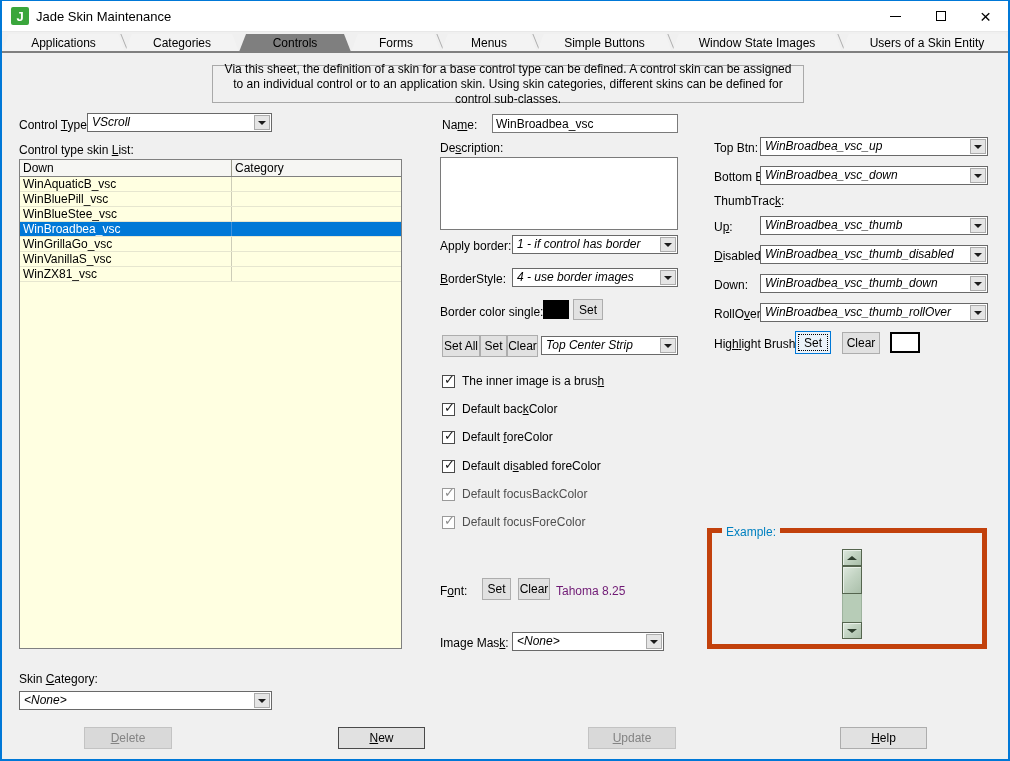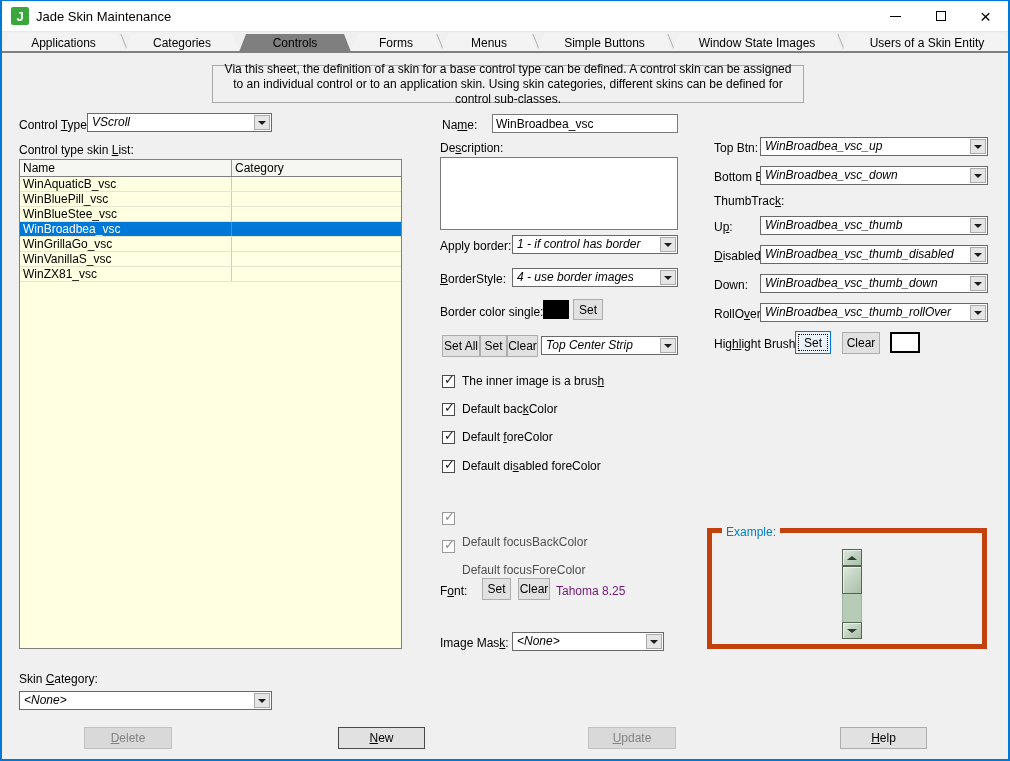--- a/index.html
+++ b/index.html
@@ -56,21 +56,21 @@
   .row{display:flex;height:15px;line-height:14px;border-bottom:1px solid #E6E6CF;}
   .row .c1{border-right:1px solid #CDCDB8;}
   .row.selected{background:#0078D7;color:#fff;}
   .row.selected .c1{border-right-color:#3F92DE;}
   
   .cb{position:absolute;display:flex;align-items:center;gap:7px;white-space:nowrap;}
   .cb .box{width:13px;height:13px;background:#fff;border:1px solid #4A4A4A;position:relative;flex:0 0 13px;}
   .cb .check{position:absolute;left:1px;top:-4px;font-size:13px;color:#1a1a1a;}
   .cb.dim .box{border-color:#9A9A9A;}
   .cb.dim .check{color:#8C8C8C;}
-  .cb.dim .cb-label{color:#4F4F4F;margin-top:48px;}
+  .cb.dim .cb-label{color:#4F4F4F;}
   
   .swatch{position:absolute;}
   .swatch.black{background:#000;border:1px solid #000;}
   .swatch.white{background:#fff;border:2px solid #000;}
   
   .groupbox{position:absolute;left:705px;top:527px;width:280px;height:121px;border:5px solid #c2410c;}
   .groupbox .gb-label{position:absolute;left:10px;top:-8px;background:#F0F0F0;padding:0 4px;color:#0080C0;}
   .vscroll-demo{position:absolute;left:130px;top:16px;width:20px;}
   .vs-btn,.vs-thumb{width:20px;background:linear-gradient(135deg,#DFE9DF 0%,#C3D4C3 45%,#AABFAA 100%);
     border:1px solid #55654F;box-shadow:inset 1px 1px 0 #E9F1E9;display:flex;align-items:center;justify-content:center;}
@@ -150,21 +150,21 @@
     <span>VScroll</span>
     <span class="arrow-btn">
         <span class="tri"></span>
       </span>
   </div>
 
   <div class="lbl" style="left:17px;top:142px">Control type skin <u>L</u>ist:</div>
 
   <div class="list">
     <div class="hdr">
-      <div class="c1">Name</div>
+      <div class="c1">Down</div>
       <div class="c2">Category</div>
     </div>
     <div class="row">
         <div class="c1">WinAquaticB_vsc</div>
         <div class="c2"></div>
       </div>
     <div class="row">
         <div class="c1">WinBluePill_vsc</div>
         <div class="c2"></div>
       </div>

